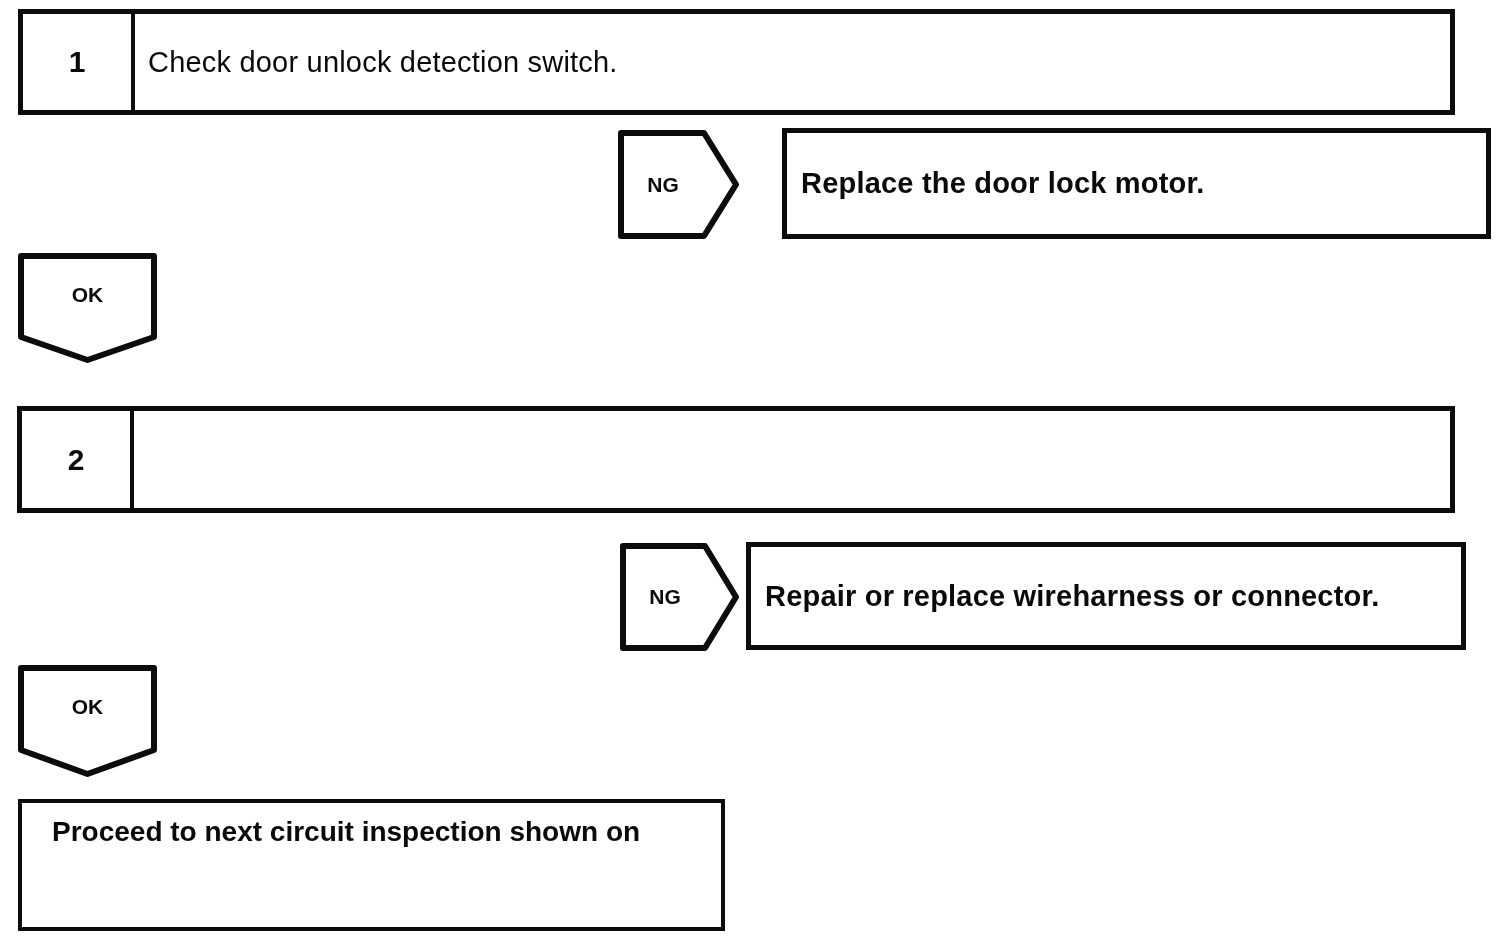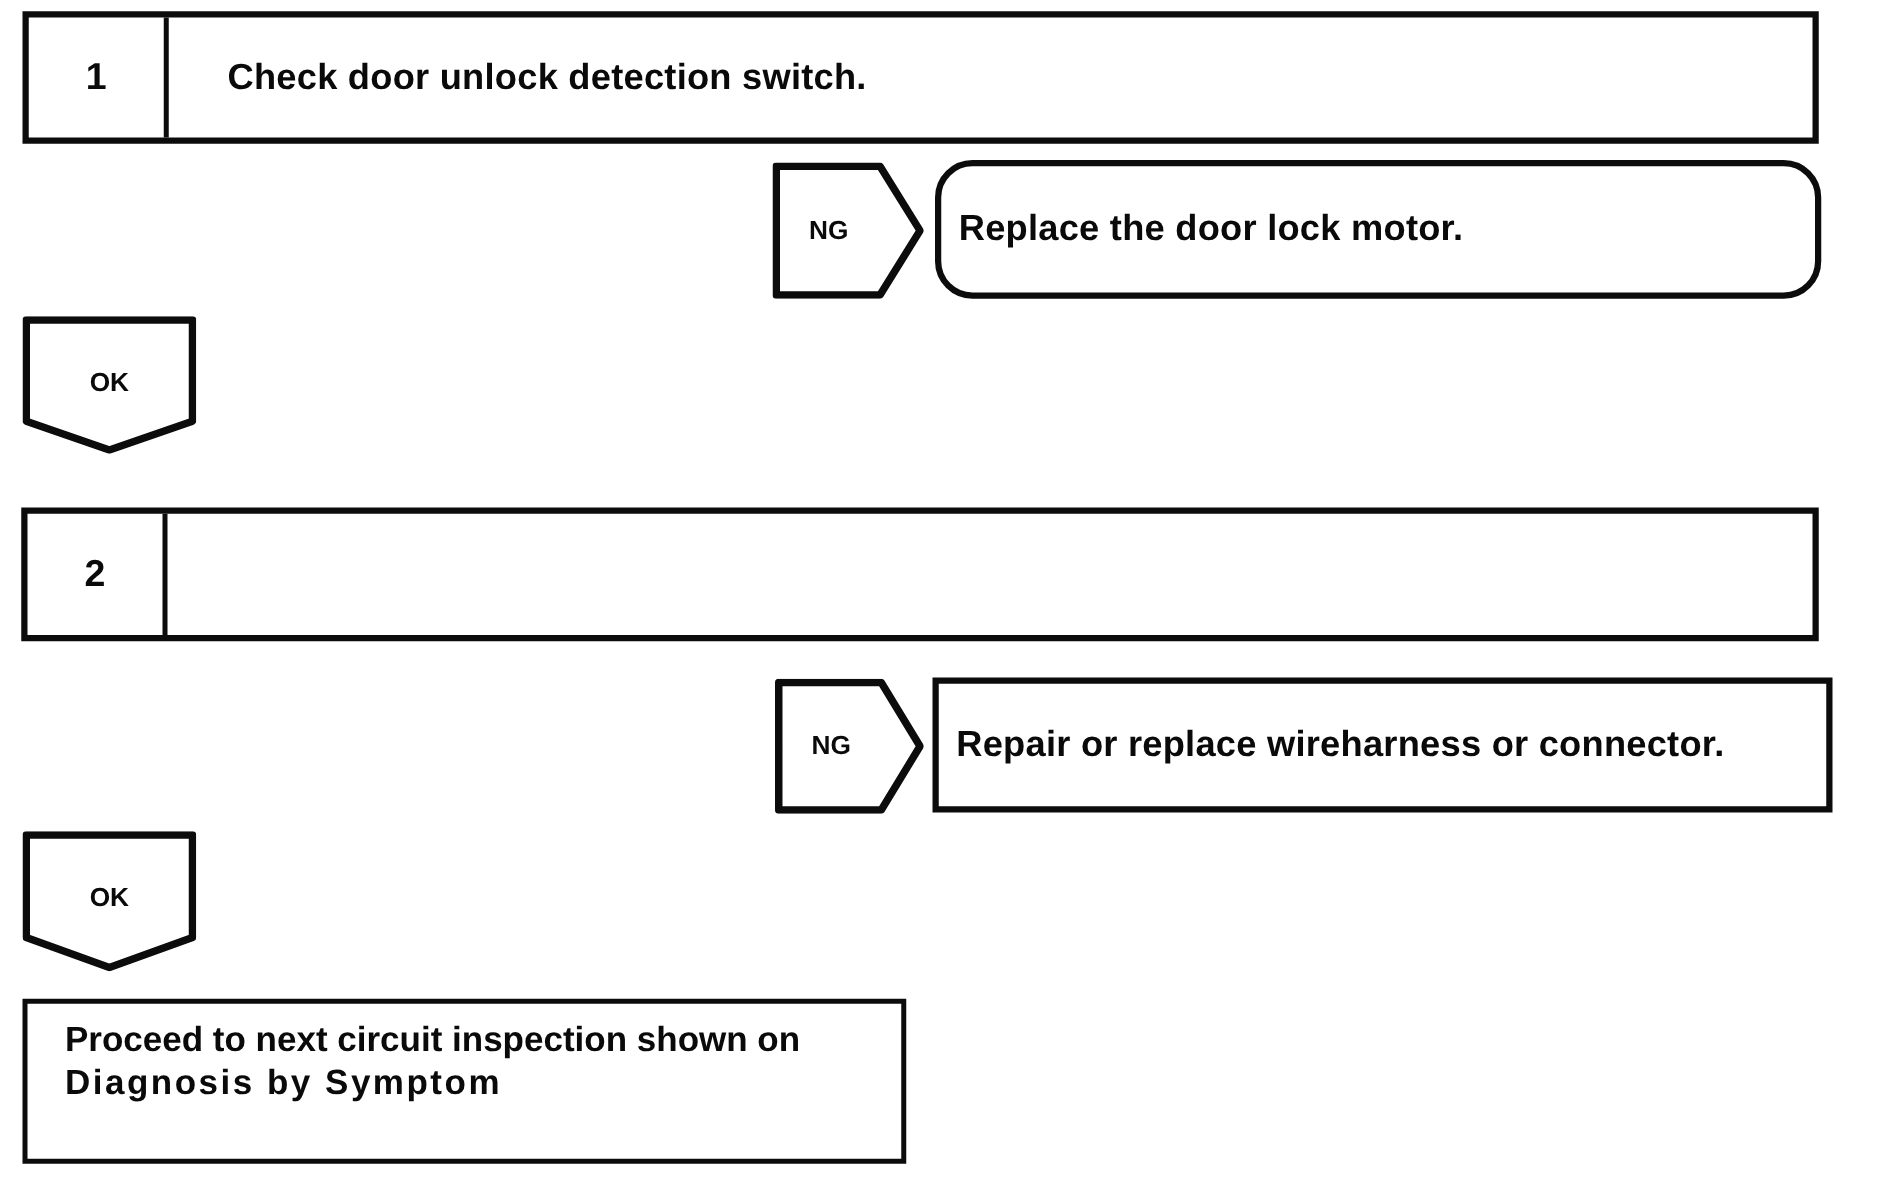--- a/index.html
+++ b/index.html
@@ -30,24 +30,23 @@
     justify-content: center;
     font-size: 30px;
     font-weight: bold;
   }
   .step-text {
     flex: 1;
     display: flex;
     align-items: center;
     padding: 4px 10px 4px 13px;
     font-size: 29px;
-    font-weight: bold;
+    font-weight: normal;
     line-height: 33px;
     letter-spacing: 0.2px;
-    margin-left: 34px;
   }
 
   
   .result-box {
     position: absolute;
     border: 5px solid #0c0c0c;
     background: #ffffff;
     display: flex;
     align-items: center;
     padding-left: 14px;
@@ -66,21 +65,21 @@
   }
   .tag-label {
     position: absolute;
     display: flex;
     align-items: center;
     justify-content: center;
     font-size: 21px;
     font-weight: bold;
   }
   .ng-tag .tag-label { left: 0; top: 0; width: 90px; height: 100%; }
-  .ok-tag .tag-label { left: 0; top: 12px; width: 100%; height: 84px; }
+  .ok-tag .tag-label { left: 0; top: 0; width: 100%; height: 84px; }
 
   
   .final-box {
     position: absolute;
     border: 4px solid #0c0c0c;
     background: #ffffff;
     padding: 12px 8px 0 30px;
     font-size: 28px;
     font-weight: bold;
     line-height: 34px;
@@ -97,21 +96,21 @@
     <div class="step-text">Check door unlock detection switch.</div>
   </div>
 
   <div class="tag ng-tag" style="left:618px; top:130px; width:121px; height:109px;">
     <svg viewBox="0 0 121 109" preserveAspectRatio="none">
       <polygon points="3,3 86,3 118,54.5 86,106 3,106" fill="#ffffff" stroke="#0c0c0c" stroke-width="6" stroke-linejoin="round"></polygon>
     </svg>
     <span class="tag-label">NG</span>
   </div>
 
-  <div class="result-box" style="left:748px; top:128px; width:709px; height:111px;border-radius:30px;">Replace the door lock motor.</div>
+  <div class="result-box" style="left:782px; top:128px; width:709px; height:111px;">Replace the door lock motor.</div>
 
   <div class="tag ok-tag" style="left:18px; top:253px; width:139px; height:110px;">
     <svg viewBox="0 0 139 110" preserveAspectRatio="none">
       <polygon points="3,3 136,3 136,84 69.5,107 3,84" fill="#ffffff" stroke="#0c0c0c" stroke-width="6" stroke-linejoin="round"></polygon>
     </svg>
     <span class="tag-label">OK</span>
   </div>
 
   <div class="step-box" style="left:17px; top:406px; width:1438px; height:107px;">
     <div class="step-num">2</div>
@@ -128,16 +127,15 @@
 
   <div class="tag ok-tag" style="left:18px; top:665px; width:139px; height:112px;">
     <svg viewBox="0 0 139 112" preserveAspectRatio="none">
       <polygon points="3,3 136,3 136,85 69.5,109 3,85" fill="#ffffff" stroke="#0c0c0c" stroke-width="6" stroke-linejoin="round"></polygon>
     </svg>
     <span class="tag-label">OK</span>
   </div>
 
   <div class="final-box" style="left:18px; top:799px; width:707px; height:132px;">
     <div class="final-line1">Proceed to next circuit inspection shown on</div>
-    <div class="final-line2">Diagnosis by Symptom</div>
   </div>
 
 </div>
 
 </body></html>

